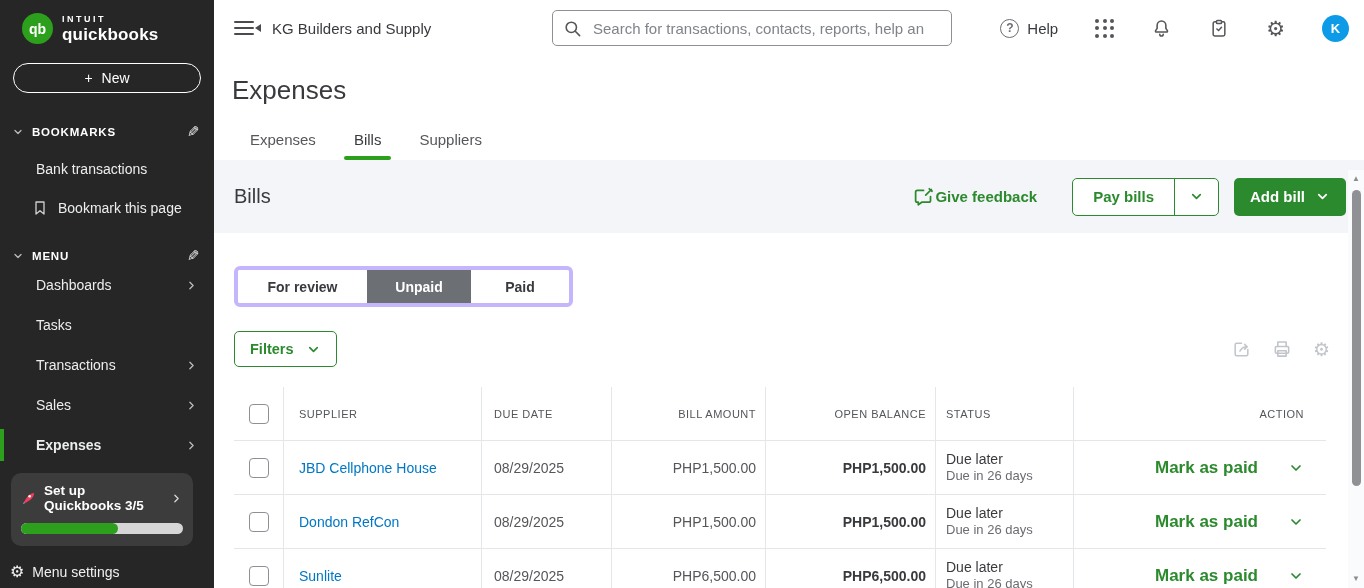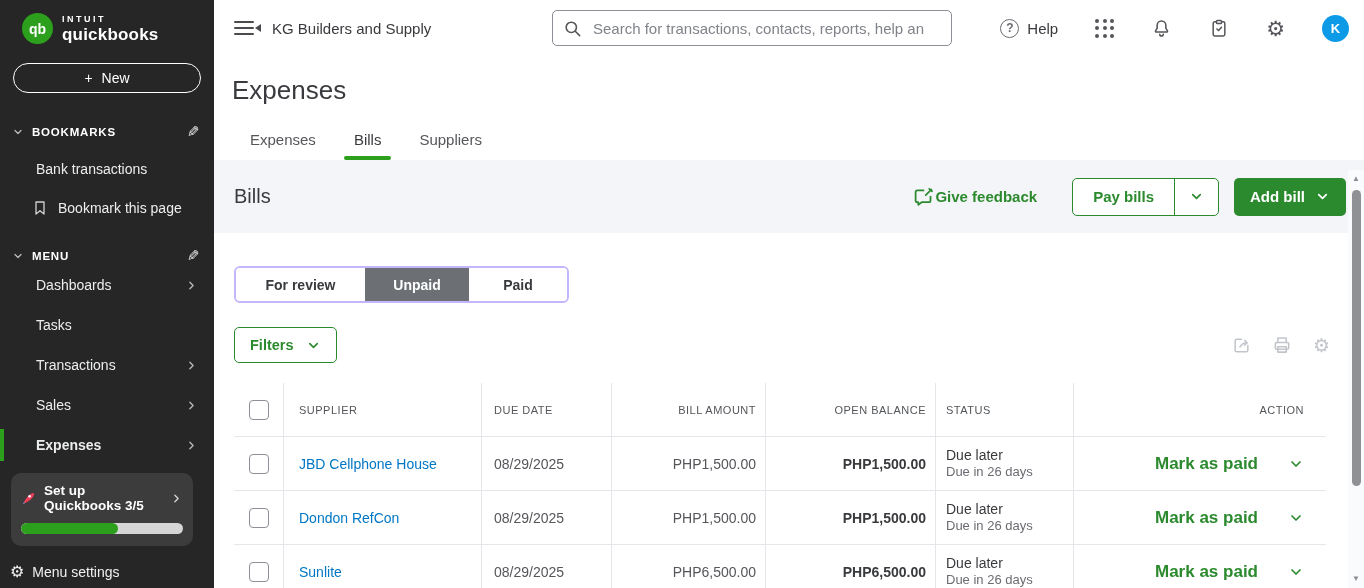--- a/index.html
+++ b/index.html
@@ -86,21 +86,21 @@
   .split-btn{margin-left:35px;display:flex;height:38px;border:1px solid var(--green-action);
     border-radius:5px;overflow:hidden;background:#fff;}
   .split-main{padding:8px 20px;display:flex;align-items:center;font-size:15px;font-weight:700;
     color:var(--green-action);cursor:pointer;}
   .split-chev{width:44px;display:flex;align-items:center;justify-content:center;
     border-left:1px solid var(--green-action);cursor:pointer;}
   .add-btn{margin-left:15px;height:38px;background:var(--green-action);color:#fff;border:none;
     border-radius:5px;padding:0 16px;font-size:15px;font-weight:700;display:flex;align-items:center;
     gap:10px;cursor:pointer;font-family:"Liberation Sans",sans-serif;}
   .content{padding:0 34px 0 20px;}
-  .segmented{margin-top:33px;display:inline-flex;border:2px solid #c4b5fd;border-radius:6px;overflow:hidden;}
+  .segmented{margin-top:33px;display:inline-flex;border:4px solid #c4b5fd;border-radius:6px;overflow:hidden;}
   .segment{height:33px;display:flex;align-items:center;justify-content:center;font-size:14px;
     font-weight:600;color:var(--text-dark);background:#fff;cursor:pointer;}
   .segment.s0{width:129px;}.segment.s1{width:104px;}.segment.s2{width:98px;}
   .segment.active{background:var(--segment-active);color:#fff;font-weight:700;}
   .filter-row{margin-top:24px;display:flex;align-items:center;}
   .filters-btn{height:36px;border:1px solid var(--green-action);border-radius:5px;background:#fff;
     color:var(--green-action);font-size:14.5px;font-weight:700;display:flex;align-items:center;
     gap:12px;padding:0 15px;cursor:pointer;font-family:"Liberation Sans",sans-serif;}
   .chip{margin-left:28px;height:30px;background:#d7dade;border:1px solid #a9acb1;border-radius:15px;
     display:flex;align-items:center;padding:0 15px;font-size:13.5px;color:var(--text-dark);cursor:pointer;}

